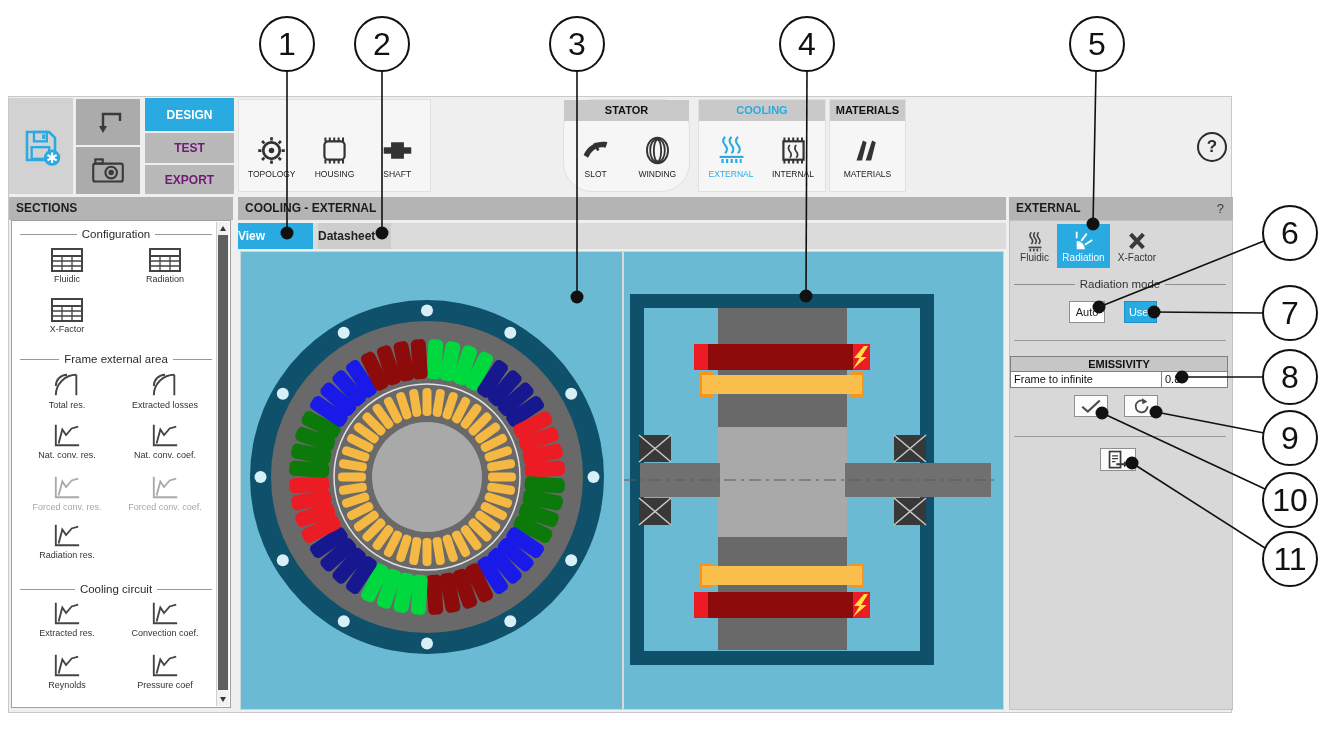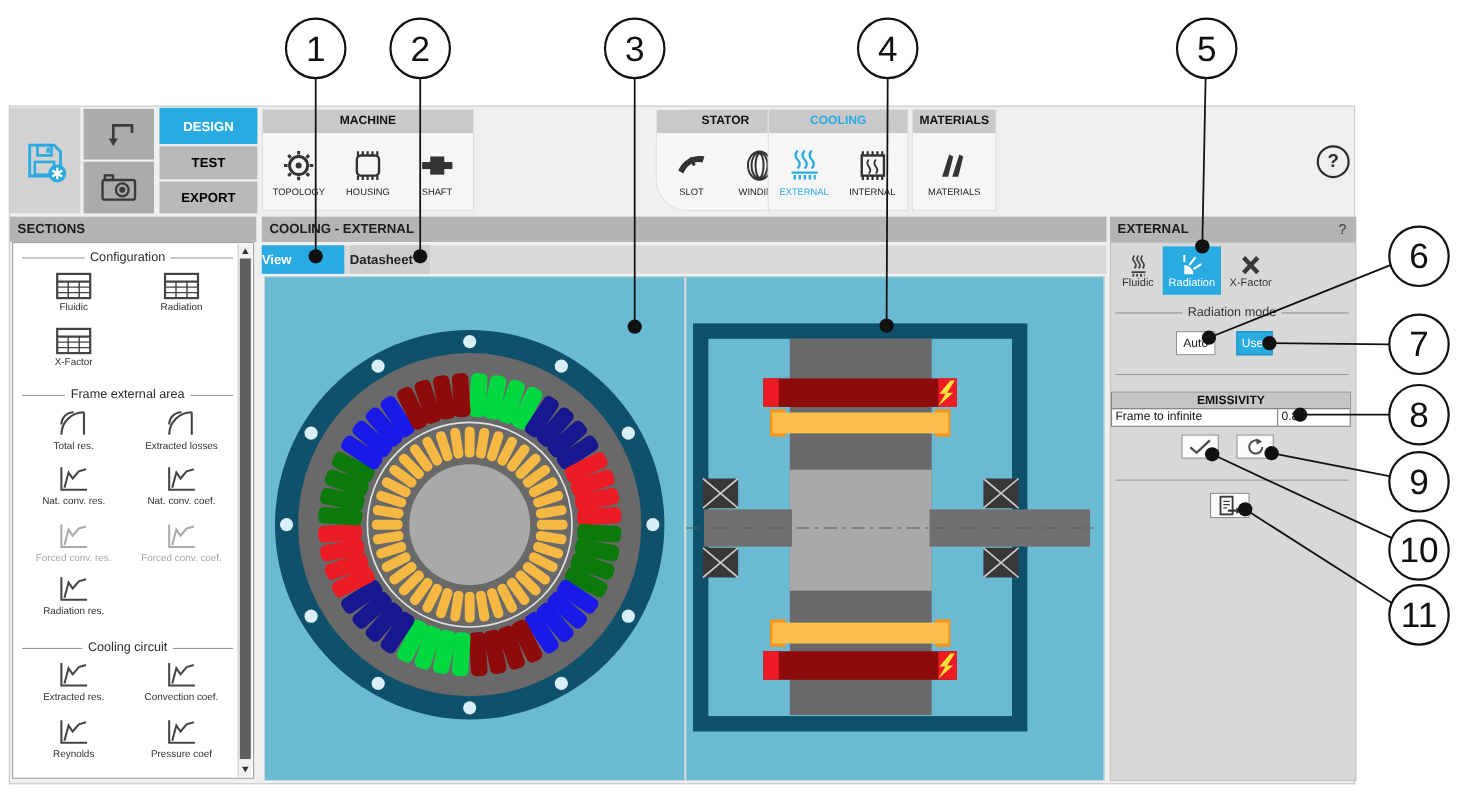--- a/index.html
+++ b/index.html
@@ -6,21 +6,21 @@
   .stage{position:relative;width:1333px;height:729px;background:#fff;overflow:hidden;
          font-family:"Liberation Sans","DejaVu Sans",sans-serif;}
   .stage *{box-sizing:border-box;}
   .app{position:absolute;left:8px;top:96px;width:1224px;height:617px;background:#EFEFEF;border:1px solid #C9C9C9;}
 
   
   .savecell{position:absolute;left:0;top:1px;width:64px;height:96px;background:#D2D2D2;display:flex;align-items:center;justify-content:center;cursor:pointer;}
   .sqbtn{position:absolute;left:67px;width:64px;background:#ABABAB;display:flex;align-items:center;justify-content:center;cursor:pointer;}
   .undo{top:2px;height:46px;}
   .cam{top:50px;height:47px;}
-  .mode{position:absolute;left:136px;width:89px;font-weight:bold;font-size:12px;display:flex;align-items:center;justify-content:center;background:#B9B9B9;color:#000000;cursor:pointer;}
+  .mode{position:absolute;left:136px;width:89px;font-weight:bold;font-size:12px;display:flex;align-items:center;justify-content:center;background:#B9B9B9;color:#701a75;cursor:pointer;}
   .mode.active{background:#29ABE2;color:#fff;}
 
   
   .tgroup{position:absolute;top:2px;height:93px;background:#F6F6F6;border:1px solid #E0E0E0;}
   .tgh{position:absolute;left:0;right:0;top:0;height:21px;background:#C9C9C9;font-weight:bold;font-size:11px;color:#111;text-align:center;line-height:21px;}
   .tgh.blue{color:#29ABE2;}
   .tgbody{position:absolute;left:0;right:0;top:22px;bottom:0;display:flex;justify-content:space-evenly;align-items:center;}
   .titem{width:60px;display:flex;flex-direction:column;align-items:center;cursor:pointer;}
   .titem .tlbl{font-size:8.5px;color:#222;margin-top:2px;white-space:nowrap;}
   .titem.active .tlbl{color:#29ABE2;}
@@ -100,21 +100,20 @@
         <rect x="6" y="7" width="7" height="4" fill="none" stroke="#3A3A3A" stroke-width="2"></rect>
         <circle cx="21" cy="19.5" r="5.5" fill="none" stroke="#3A3A3A" stroke-width="2"></circle>
         <circle cx="21" cy="19.5" r="2.6" fill="#3A3A3A"></circle>
       </svg>
     </div>
     <div class="mode active" style="top:1px;height:33px;">DESIGN</div>
     <div class="mode" style="top:36px;height:30px;">TEST</div>
     <div class="mode" style="top:68px;height:29px;">EXPORT</div>
 
     <div class="tgroup" style="left:229px;width:193px;">
-      <div class="tgh">MACHINE</div>
       <div class="tgbody">
         <div class="titem">
           <svg width="33" height="33" viewBox="0 0 36 36">
             <circle cx="18" cy="18" r="9" fill="none" stroke="#333" stroke-width="3"></circle>
             <path d="M29 18 H32.5 M25.8 25.8 L28.3 28.3 M18 29 V32.5 M10.2 25.8 L7.7 28.3 M7 18 H3.5 M10.2 10.2 L7.7 7.7 M18 7 V3.5 M25.8 10.2 L28.3 7.7" stroke="#333" stroke-width="3"></path>
             <circle cx="18" cy="18" r="3" fill="#333"></circle>
           </svg>
           <span class="tlbl">TOPOLOGY</span>
         </div>
         <div class="titem">
@@ -128,21 +127,21 @@
           <svg width="33" height="33" viewBox="0 0 36 36">
             <rect x="3" y="14.5" width="30" height="7" fill="#333"></rect>
             <rect x="11" y="9" width="14" height="18" fill="#333"></rect>
           </svg>
           <span class="tlbl">SHAFT</span>
         </div>
       </div>
     </div>
 
 
-    <div class="tgroup" style="left:587px;width:127px;border-radius:29px;">
+    <div class="tgroup" style="left:554px;width:127px;border-radius:29px;">
       <div class="tgh">STATOR</div>
       <div class="tgbody">
         <div class="titem">
           <svg width="33" height="33" viewBox="0 0 36 36">
             <path d="M5 23 C10 12 20 7 31 9 L29 15 C21 13 14 17 10 26 Z" fill="#333"></path>
             <path d="M17 10 l4 8" stroke="#333" stroke-width="3"></path>
           </svg>
           <span class="tlbl">SLOT</span>
         </div>
         <div class="titem">

